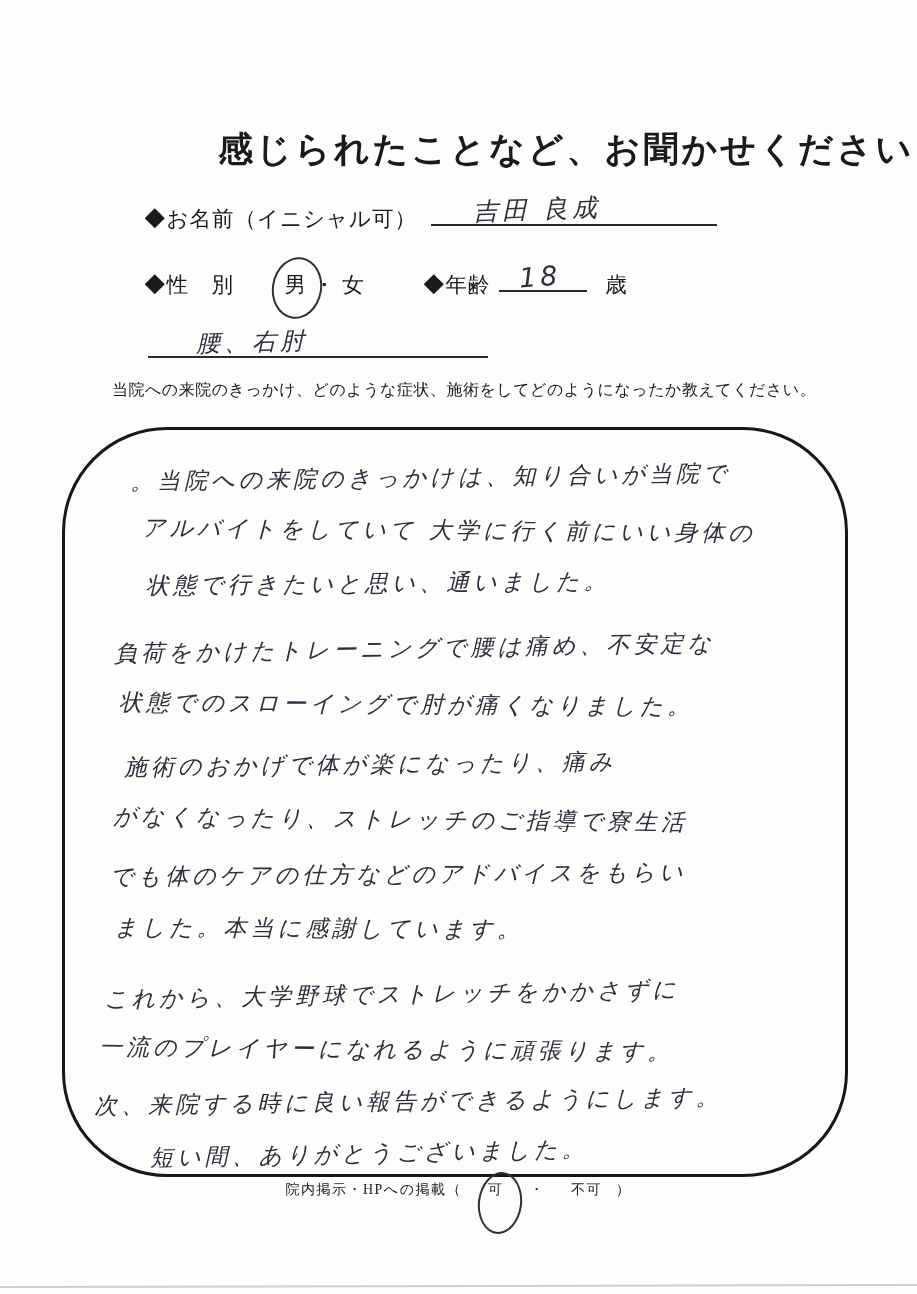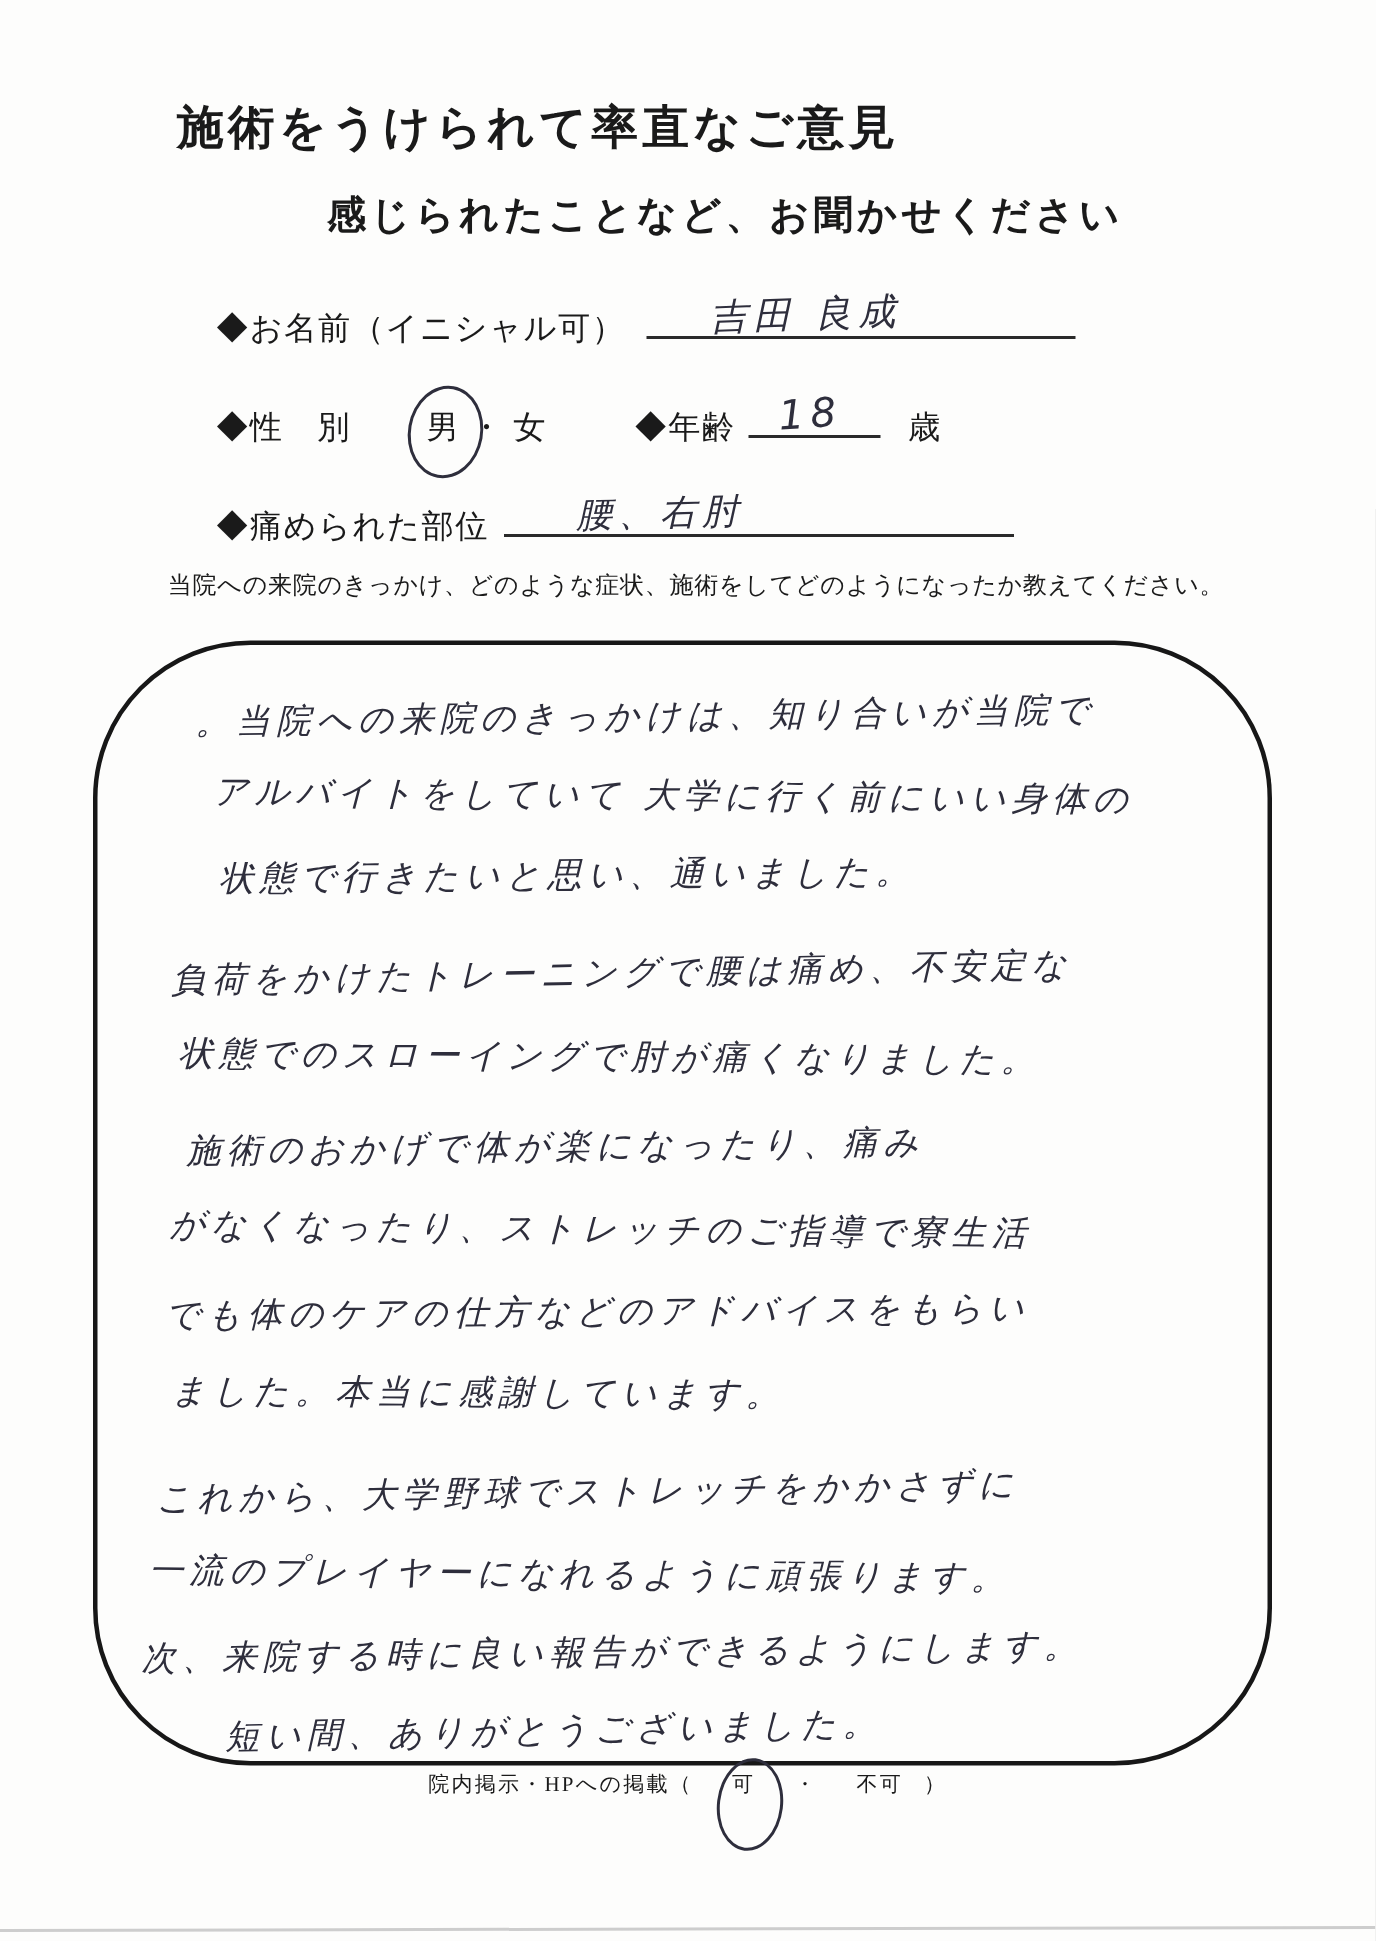--- a/index.html
+++ b/index.html
@@ -13,21 +13,21 @@
     position:relative;
     width:917px;height:1294px;
     margin:0 auto;
     background:var(--paper);
     overflow:hidden;
     font-family:"Liberation Serif","DejaVu Serif",serif;
     color:var(--print-ink);
   }
   
   .title1{position:absolute;left:118px;top:64px;font-size:31px;font-weight:600;letter-spacing:3px;white-space:nowrap;}
-  .title2{position:absolute;left:218px;top:126px;font-size:26px;font-weight:600;letter-spacing:3px;white-space:nowrap;}
+  .title2{position:absolute;left:218px;top:126px;font-size:35px;font-weight:600;letter-spacing:3px;white-space:nowrap;}
 
   
   .field-row{position:absolute;left:144px;font-size:21.5px;letter-spacing:1px;white-space:nowrap;}
   .flabel{display:inline-block;vertical-align:baseline;font-family:Liberation Serif, serif;}
   .uline{
     display:inline-block;position:relative;vertical-align:baseline;
     border-bottom:2px solid var(--rule);height:26px;
   }
   
   .hw{
@@ -73,21 +73,20 @@
   .scan-footer-line{
     position:absolute;left:0;bottom:7px;width:100%;height:2px;
     background:#cdcdcd;transform:rotate(-0.12deg);
   }
 </style>
 </head>
 <body>
 
 <div class="page">
 
-  <div class="title1">施術をうけられて率直なご意見</div>
   <div class="title2">感じられたことなど、お聞かせください</div>
 
   <div class="field-row" style="top:198px;">
     <span class="flabel">◆お名前（イニシャル可）</span>
     <span class="uline" style="width:286px;margin-left:8px;">
       <span class="hw" style="left:42px;font-size:25px;transform:rotate(-2deg);">吉田 良成</span>
     </span>
   </div>
 
   <div class="field-row" style="top:264px;">
@@ -100,21 +99,20 @@
     <span>女</span>
 
     <span class="flabel" style="margin-left:52px;">◆年齢</span>
     <span class="uline" style="width:88px;margin-left:2px;">
       <span class="hw" style="left:20px;font-size:27px;transform:rotate(-4deg);">18</span>
     </span>
     <span class="flabel" style="margin-left:12px;">歳</span>
   </div>
 
   <div class="field-row" style="top:330px;">
-    <span class="flabel">◆痛められた部位</span>
     <span class="uline" style="width:340px;margin-left:4px;">
       <span class="hw" style="left:48px;font-size:24px;transform:rotate(-1.5deg);">腰、右肘</span>
     </span>
   </div>
 
   <div class="prompt">当院への来院のきっかけ、どのような症状、施術をしてどのようになったか教えてください。</div>
 
   <div class="resp-box"></div>
 
   <div class="hw hw-line" style="top:462px;left:130px;transform:rotate(-0.8deg);">。当院への来院のきっかけは、知り合いが当院で</div>

